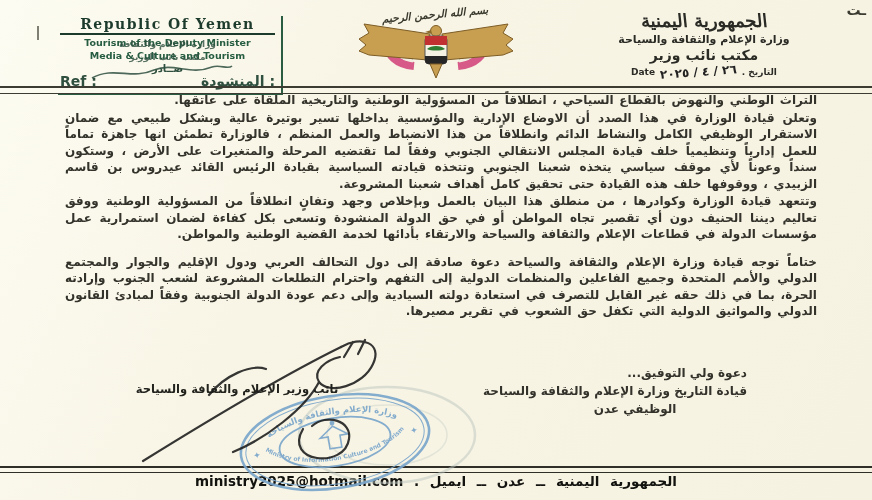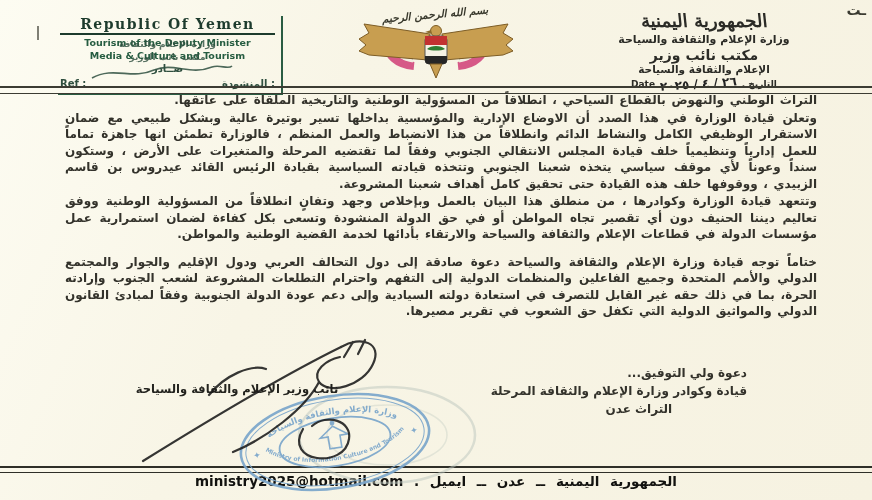--- a/index.html
+++ b/index.html
@@ -16,21 +16,21 @@
                padding:0 6px 4px 2px;text-align:center;color:#265c41;}
   .gs-republic{font-family:"DejaVu Serif",serif;font-weight:bold;font-size:14px;
                letter-spacing:1.5px;color:#1d3b2d;border-bottom:2px solid #1d3b2d;
                padding-bottom:1px;margin-bottom:2px;}
   .gs-row{position:relative;height:13px;}
   .gs-en{position:absolute;left:0;right:0;top:0;font-size:9.5px;font-weight:bold;
          color:#265c41;white-space:nowrap;}
   .gs-ar{position:absolute;left:0;right:0;top:2px;font-size:9px;font-weight:bold;
          color:#2f4f3f;opacity:.8;direction:rtl;white-space:nowrap;}
   .gs-hand{position:relative;height:14px;direction:rtl;font-size:10px;font-weight:bold;color:#2f4f3f;}
-  .gs-ref{display:flex;align-items:flex-end;font-size:10px;font-weight:bold;color:#2f4f3f;height:12px;}
+  .gs-ref{display:flex;align-items:flex-end;font-size:14px;font-weight:bold;color:#2f4f3f;height:12px;}
   .gs-ref .fill{flex:1;border-bottom:1px solid #2f4f3f;margin:0 4px 2px 4px;}
   .gs-scribble{position:absolute;left:28px;top:46px;pointer-events:none;}
   
   .bismillah{position:absolute;left:355px;top:8px;width:160px;text-align:center;
              font-family:"DejaVu Serif",serif;font-style:italic;font-weight:bold;
              font-size:10.5px;color:#3a3a2e;transform:rotate(-5deg);white-space:nowrap;}
   .emblem{position:absolute;left:356px;top:20px;}
   
   .right-block{position:absolute;right:48px;top:10px;width:240px;text-align:center;
                direction:rtl;color:#2b2b26;}
@@ -120,41 +120,40 @@
     <path d="M71,29 C75,25 85,25 89,29 C85,31 75,31 71,29 Z" fill="#2e7d32"></path>
     <path d="M69,36 h22 v4 a4,4 0 0 1 -4,4 h-14 a4,4 0 0 1 -4,-4 Z" fill="#262626"></path>
 
     <path d="M74,44 L86,44 L80,58 Z" fill="#c89e50" stroke="#7d5d26" stroke-width="1"></path>
   </svg>
 
   <div class="right-block">
     <div class="rb-country">الجمهورية اليمنية</div>
     <div class="rb-ministry">وزارة الإعلام والثقافة والسياحة</div>
     <div class="rb-office1">مكتب نائب وزير</div>
-    <div class="rb-office2">الإعلام والثقافة والسياحة</div>
     <div class="rb-date">
       <span>التاريخ .</span>
       <span class="hand">٢٦ / ٤ / ٢٠٢٥</span>
       <span>Date</span>
     </div>
   </div>
 
   <div class="hdr-rule"></div>
 
   <div class="letter-body">
     <p>التراث الوطني والنهوض بالقطاع السياحي ، انطلاقاً من المسؤولية الوطنية والتاريخية الملقاة على عاتقها.</p>
     <p>وتعلن قيادة الوزارة في هذا الصدد أن الاوضاع الإدارية والمؤسسية بداخلها تسير بوتيرة عالية وبشكل طبيعي مع ضمان الاستقرار الوظيفي الكامل والنشاط الدائم وانطلاقاً من هذا الانضباط والعمل المنظم ، فالوزارة تطمئن انها جاهزة تماماً للعمل إدارياً وتنظيمياً خلف قيادة المجلس الانتقالي الجنوبي وفقاً لما تقتضيه المرحلة والمتغيرات على الأرض ، وستكون سنداً وعوناً لأي موقف سياسي يتخذه شعبنا الجنوبي وتتخذه قيادته السياسية بقيادة الرئيس القائد عيدروس بن قاسم الزبيدي ، ووقوفها خلف هذه القيادة حتى تحقيق كامل أهداف شعبنا المشروعة.</p>
     <p>وتتعهد قيادة الوزارة وكوادرها ، من منطلق هذا البيان بالعمل وبإخلاص وجهد وتفانٍ انطلاقاً من المسؤولية الوطنية ووفق تعاليم ديننا الحنيف دون أي تقصير تجاه المواطن أو في حق الدولة المنشودة وتسعى بكل كفاءة لضمان استمرارية عمل مؤسسات الدولة في قطاعات الإعلام والثقافة والسياحة والارتقاء بأدائها لخدمة القضية الوطنية والمواطن.</p>
     <p class="gap">ختاماً توجه قيادة وزارة الإعلام والثقافة والسياحة دعوة صادقة إلى دول التحالف العربي ودول الإقليم والجوار والمجتمع الدولي والأمم المتحدة وجميع الفاعلين والمنظمات الدولية إلى التفهم واحترام التطلعات المشروعة لشعب الجنوب وإرادته الحرة، بما في ذلك حقه غير القابل للتصرف في استعادة دولته السيادية وإلى دعم عودة الدولة الجنوبية وفقاً لمبادئ القانون الدولي والمواثيق الدولية التي تكفل حق الشعوب في تقرير مصيرها.</p>
   </div>
 
   <div class="closing">
     <div>دعوة ولي التوفيق...</div>
-    <div>قيادة وكوادر وزارة الإعلام والثقافة المرحلة</div>
-    <div class="center">التراث عدن</div>
+    <div>قيادة التاريخ وزارة الإعلام والثقافة والسياحة</div>
+    <div class="center">الوظيفي عدن</div>
   </div>
 
   <svg class="ghost-stamp" width="185" height="105" viewBox="0 0 185 105">
     <ellipse cx="92" cy="52" rx="88" ry="48" fill="none" stroke="#bcc6bd" stroke-width="2.5" opacity=".5"></ellipse>
     <ellipse cx="92" cy="52" rx="60" ry="30" fill="none" stroke="#c4ccc4" stroke-width="1.5" opacity=".4"></ellipse>
   </svg>
 
   <div class="sig-block">
     <div class="sig-title">نائب وزير الإعلام والثقافة والسياحة</div>
   </div>

